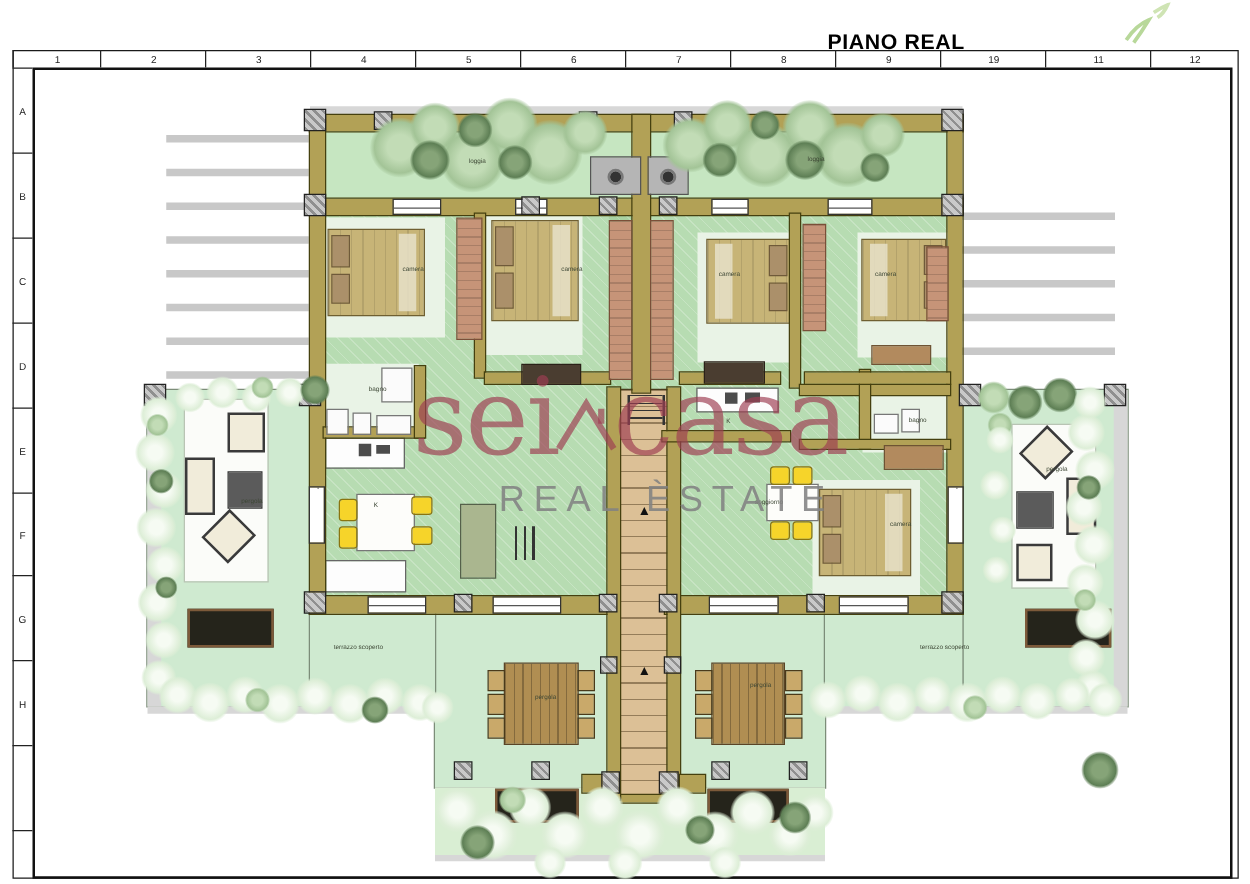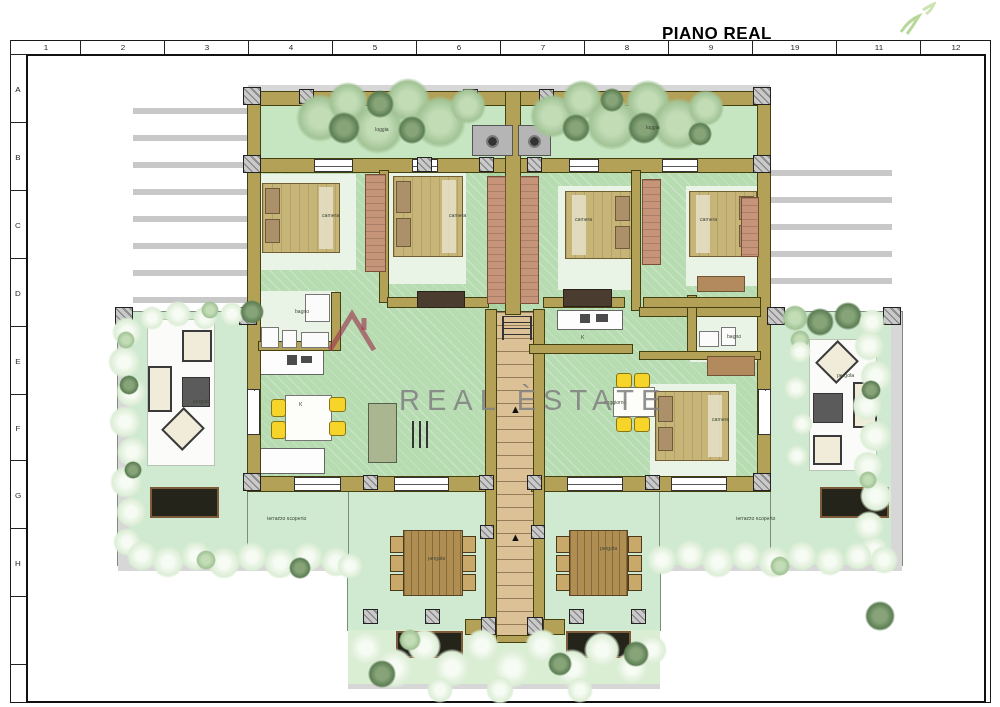--- a/index.html
+++ b/index.html
@@ -403,21 +403,23 @@
       <div class="abs rlabel" style="left: 736px; top: 516px; width: 0px; height: 0px; z-index: 8;">terrazzo scoperto</div>
     </div>
 
   <svg class="abs" style="left:893px;top:2px;" width="44" height="38" viewBox="0 0 44 38">
     <path d="M8 30 Q16 18 26 14 Q20 24 14 32" fill="none" stroke="#b8d89a" stroke-width="3"></path>
     <path d="M30 8 Q36 4 41 2 Q38 9 33 12" fill="none" stroke="#cfe4b4" stroke-width="3"></path>
   </svg>
 
   <div class="abs" style="left:330px;top:300px;z-index:40;">
     <div id="brand">
+      <span>sei</span>
       <svg width="52" height="54" viewBox="0 0 52 54" style="margin:0 -4px 6px -4px;">
         <path d="M4 50 L26 14 L48 50" fill="none" stroke="rgba(158,62,82,.68)" stroke-width="5"></path>
         <path d="M38 30 L38 18" stroke="rgba(158,62,82,.68)" stroke-width="5"></path>
       </svg>
+      <span>casa</span>
     </div>
   </div>
   <div class="abs" id="subtitle" style="left:399px;top:384px;z-index:40;">REAL ÈSTATE</div>
 
 </div>
 
 </body></html>

